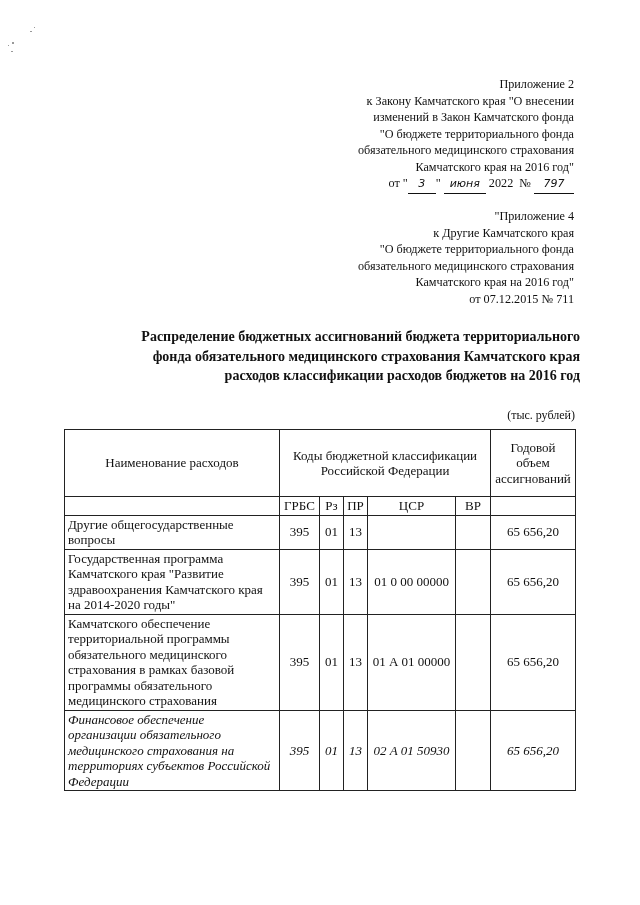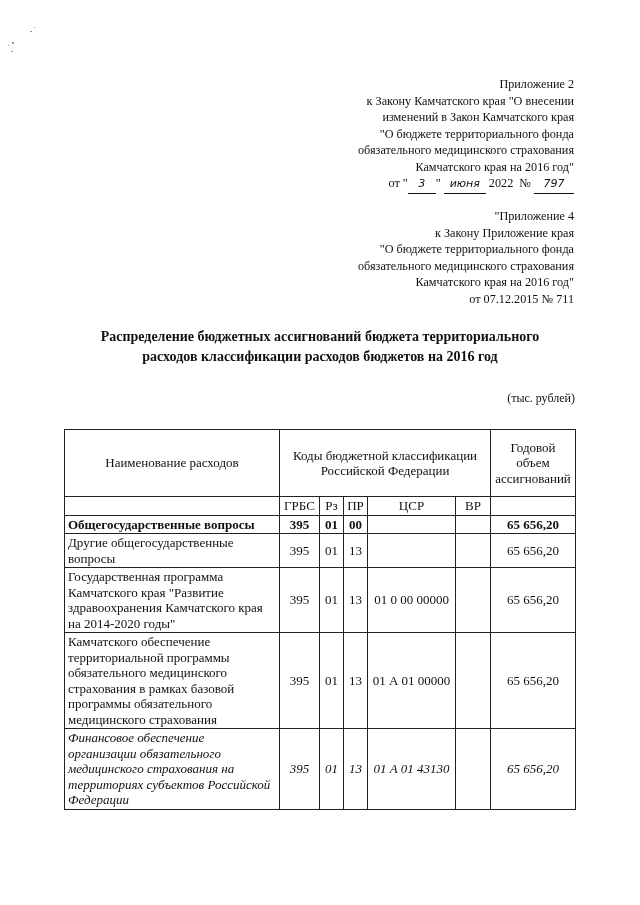--- a/index.html
+++ b/index.html
@@ -4,67 +4,68 @@
 <style>
   html, body { margin: 0; padding: 0; background: #ffffff; }
   body { width: 640px; height: 905px; position: relative; overflow: hidden;
          font-family: "Liberation Serif", "DejaVu Serif", serif; color: #111; }
   .speck { position: absolute; background: #999; }
   .annex { position: absolute; right: 66px; text-align: right; font-size: 12.2px; line-height: 16.5px; }
   .annex div { white-space: nowrap; }
   .annex1 { top: 76px; }
   .annex2 { top: 208px; }
   .ul { display: inline-block; border-bottom: 1px solid #111; text-align: center; font-style: italic; font-family: "DejaVu Sans", sans-serif; font-size: 11px; }
-  .title { position: absolute; top: 327px; left: 60px; width: 520px; text-align: center;
+  .title { position: absolute; top: 327px; left: 60px; width: 520px; text-align: right;
            font-weight: bold; font-size: 14px; line-height: 19.5px; font-family: Liberation Serif, serif; }
-  .units { position: absolute; top: 391px; right: 65px; font-size: 12px; }
+  .units { position: absolute; top: 408px; right: 65px; font-size: 12px; }
   table { position: absolute; top: 429px; left: 64px; border-collapse: collapse; font-size: 13px; line-height: 15.5px; }
   td { border: 1px solid #222; padding: 1px 3px; vertical-align: middle; }
   td.c { text-align: center; }
   td.name { text-align: left; }
   tr.bold td { font-weight: bold; }
   tr.ital td { font-style: italic; }
   .hdr-top td { height: 64px; }
 </style>
 </head>
 <body>
 
 <div class="speck" style="left:34px;top:27px;width:1px;height:1px;"></div>
 <div class="speck" style="left:30px;top:31px;width:2px;height:1px;"></div>
 <div class="speck" style="left:12px;top:42px;width:2px;height:2px;"></div>
 <div class="speck" style="left:8px;top:45px;width:1px;height:1px;"></div>
 <div class="speck" style="left:11px;top:51px;width:2px;height:1px;"></div>
 
 <div class="annex annex1">
   <div>Приложение 2</div>
   <div>к Закону Камчатского края "О внесении</div>
-  <div>изменений в Закон Камчатского края</div>
+  <div>изменений в Закон Камчатского фонда</div>
   <div>"О бюджете территориального фонда</div>
   <div>обязательного медицинского страхования</div>
   <div>Камчатского края на 2016 год"</div>
   <div>
     <span>от "</span><span class="ul" style="width:28px;">3</span><span>"</span>
     <span class="ul" style="width:42px;">июня</span>
     <span>2022</span>&nbsp;
     <span>№</span>
     <span class="ul" style="width:40px;">797</span>
   </div>
 </div>
 
 <div class="annex annex2">
   <div>"Приложение 4</div>
-  <div>к Закону Приложение края</div>
+  <div>к Другие Камчатского края</div>
   <div>"О бюджете территориального фонда</div>
   <div>обязательного медицинского страхования</div>
   <div>Камчатского края на 2016 год"</div>
   <div>от 07.12.2015  № 711</div>
 </div>
 
 <div class="title">
   <div>Распределение бюджетных ассигнований бюджета территориального</div>
+  <div>фонда обязательного медицинского страхования Камчатского края</div>
   <div>расходов классификации расходов бюджетов на 2016 год</div>
 </div>
 
 <div class="units">(тыс. рублей)</div>
 
 <table>
   <colgroup>
     <col style="width:215px">
       <col style="width:40px">
       <col style="width:24px">
@@ -80,29 +81,20 @@
     <td class="c">Годовой объем ассигнований</td>
   </tr>
   <tr>
     <td></td>
     <td class="c">ГРБС</td>
     <td class="c">Рз</td>
     <td class="c">ПР</td>
     <td class="c">ЦСР</td>
     <td class="c">ВР</td>
     <td></td>
-  </tr>
-  <tr class="bold">
-    <td class="name">Общегосударственные вопросы</td>
-    <td class="c">395</td>
-    <td class="c">01</td>
-    <td class="c">00</td>
-    <td class="c"></td>
-    <td class="c"></td>
-    <td class="c">65 656,20</td>
   </tr>
   <tr>
     <td class="name">Другие общегосударственные вопросы</td>
     <td class="c">395</td>
     <td class="c">01</td>
     <td class="c">13</td>
     <td class="c"></td>
     <td class="c"></td>
     <td class="c">65 656,20</td>
   </tr>
@@ -122,18 +114,18 @@
     <td class="c">13</td>
     <td class="c">01 А 01 00000</td>
     <td class="c"></td>
     <td class="c">65 656,20</td>
   </tr>
   <tr class="ital">
     <td class="name">Финансовое обеспечение организации обязательного медицинского страхования на территориях субъектов Российской Федерации</td>
     <td class="c">395</td>
     <td class="c">01</td>
     <td class="c">13</td>
-    <td class="c">01 А 01 43130</td>
+    <td class="c">02 А 01 50930</td>
     <td class="c"></td>
     <td class="c">65 656,20</td>
   </tr>
 </tbody>
   </table>
 
 </body></html>

